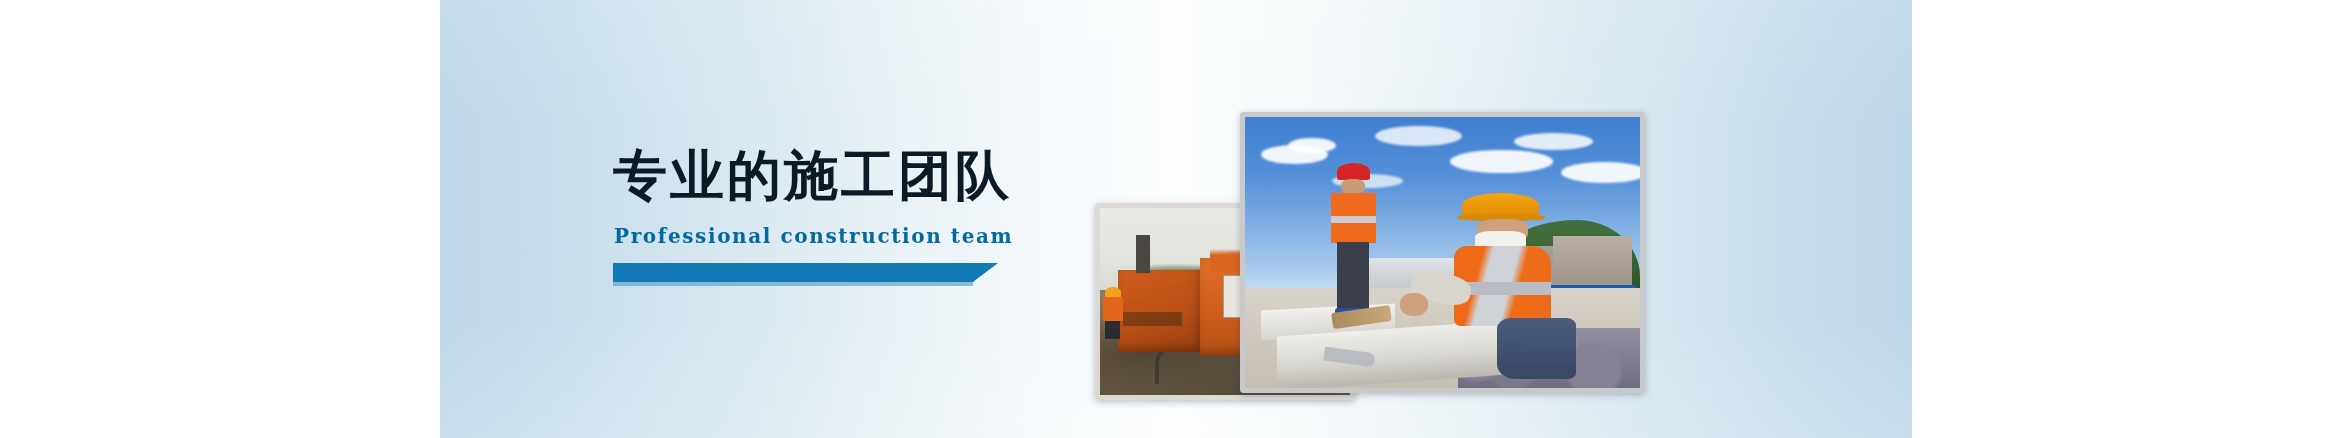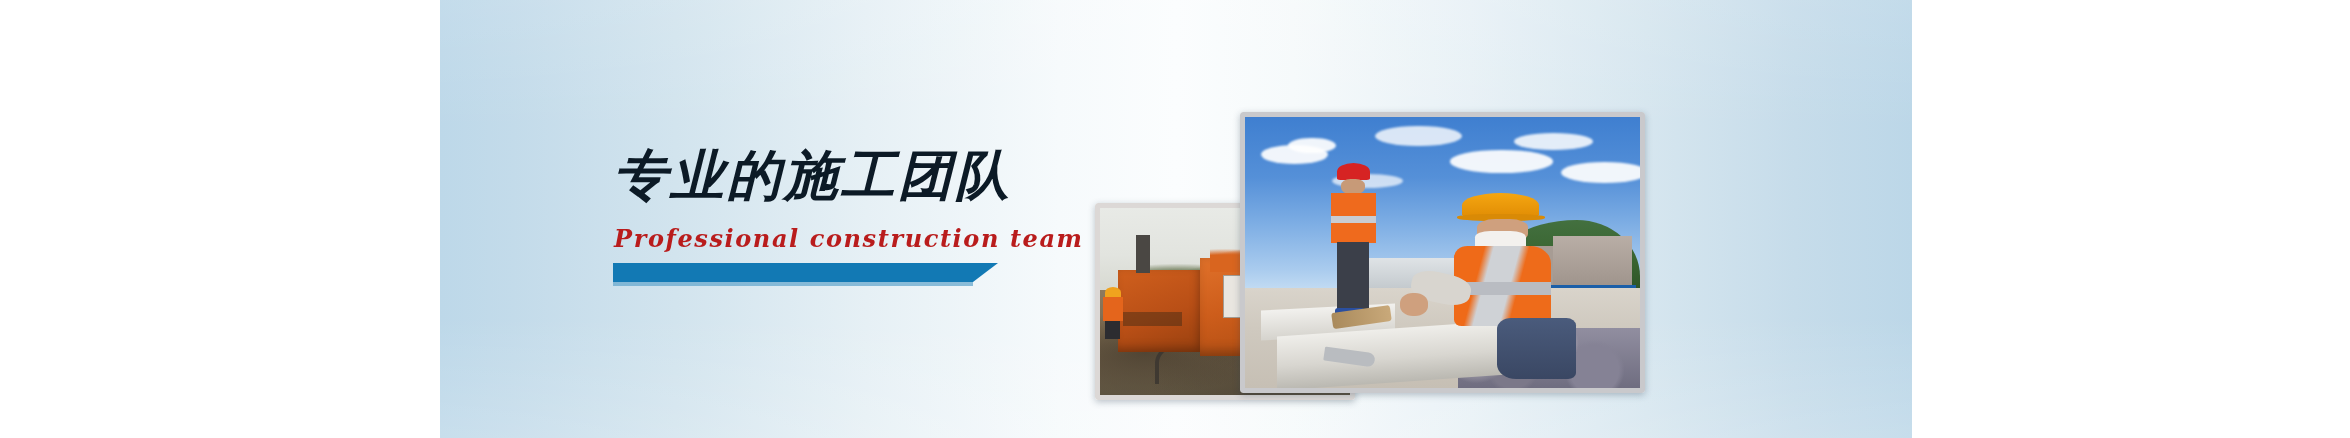--- a/index.html
+++ b/index.html
@@ -49,38 +49,37 @@
       rgba(255,255,255,0.16) 100%);
     pointer-events: none;
   }
 
   
   #text-block {
     position: absolute;
     left: 613px;
     top: 148px;
     width: 470px;
-    font-style: italic;
   }
   #headline {
     font-family: "DejaVu Serif", "Liberation Serif", serif;
     font-weight: bold;
     font-size: 54px;
     line-height: 1.0;
     letter-spacing: 3px;
     color: #0c1a26;
     white-space: nowrap;
     margin: 0;
   }
   #subtitle {
     font-family: "DejaVu Serif", "Liberation Serif", serif;
     font-weight: bold;
-    font-size: 24px;
+    font-size: 20px;
     letter-spacing: 1.6px;
-    color: #b91c1c;
+    color: #0369a1;
     white-space: nowrap;
     margin: 22px 0 0 1px;
   }
 
   
   #accent-bar-wrap {
     position: absolute;
     left: 613px;
     top: 263px;
     width: 385px;

